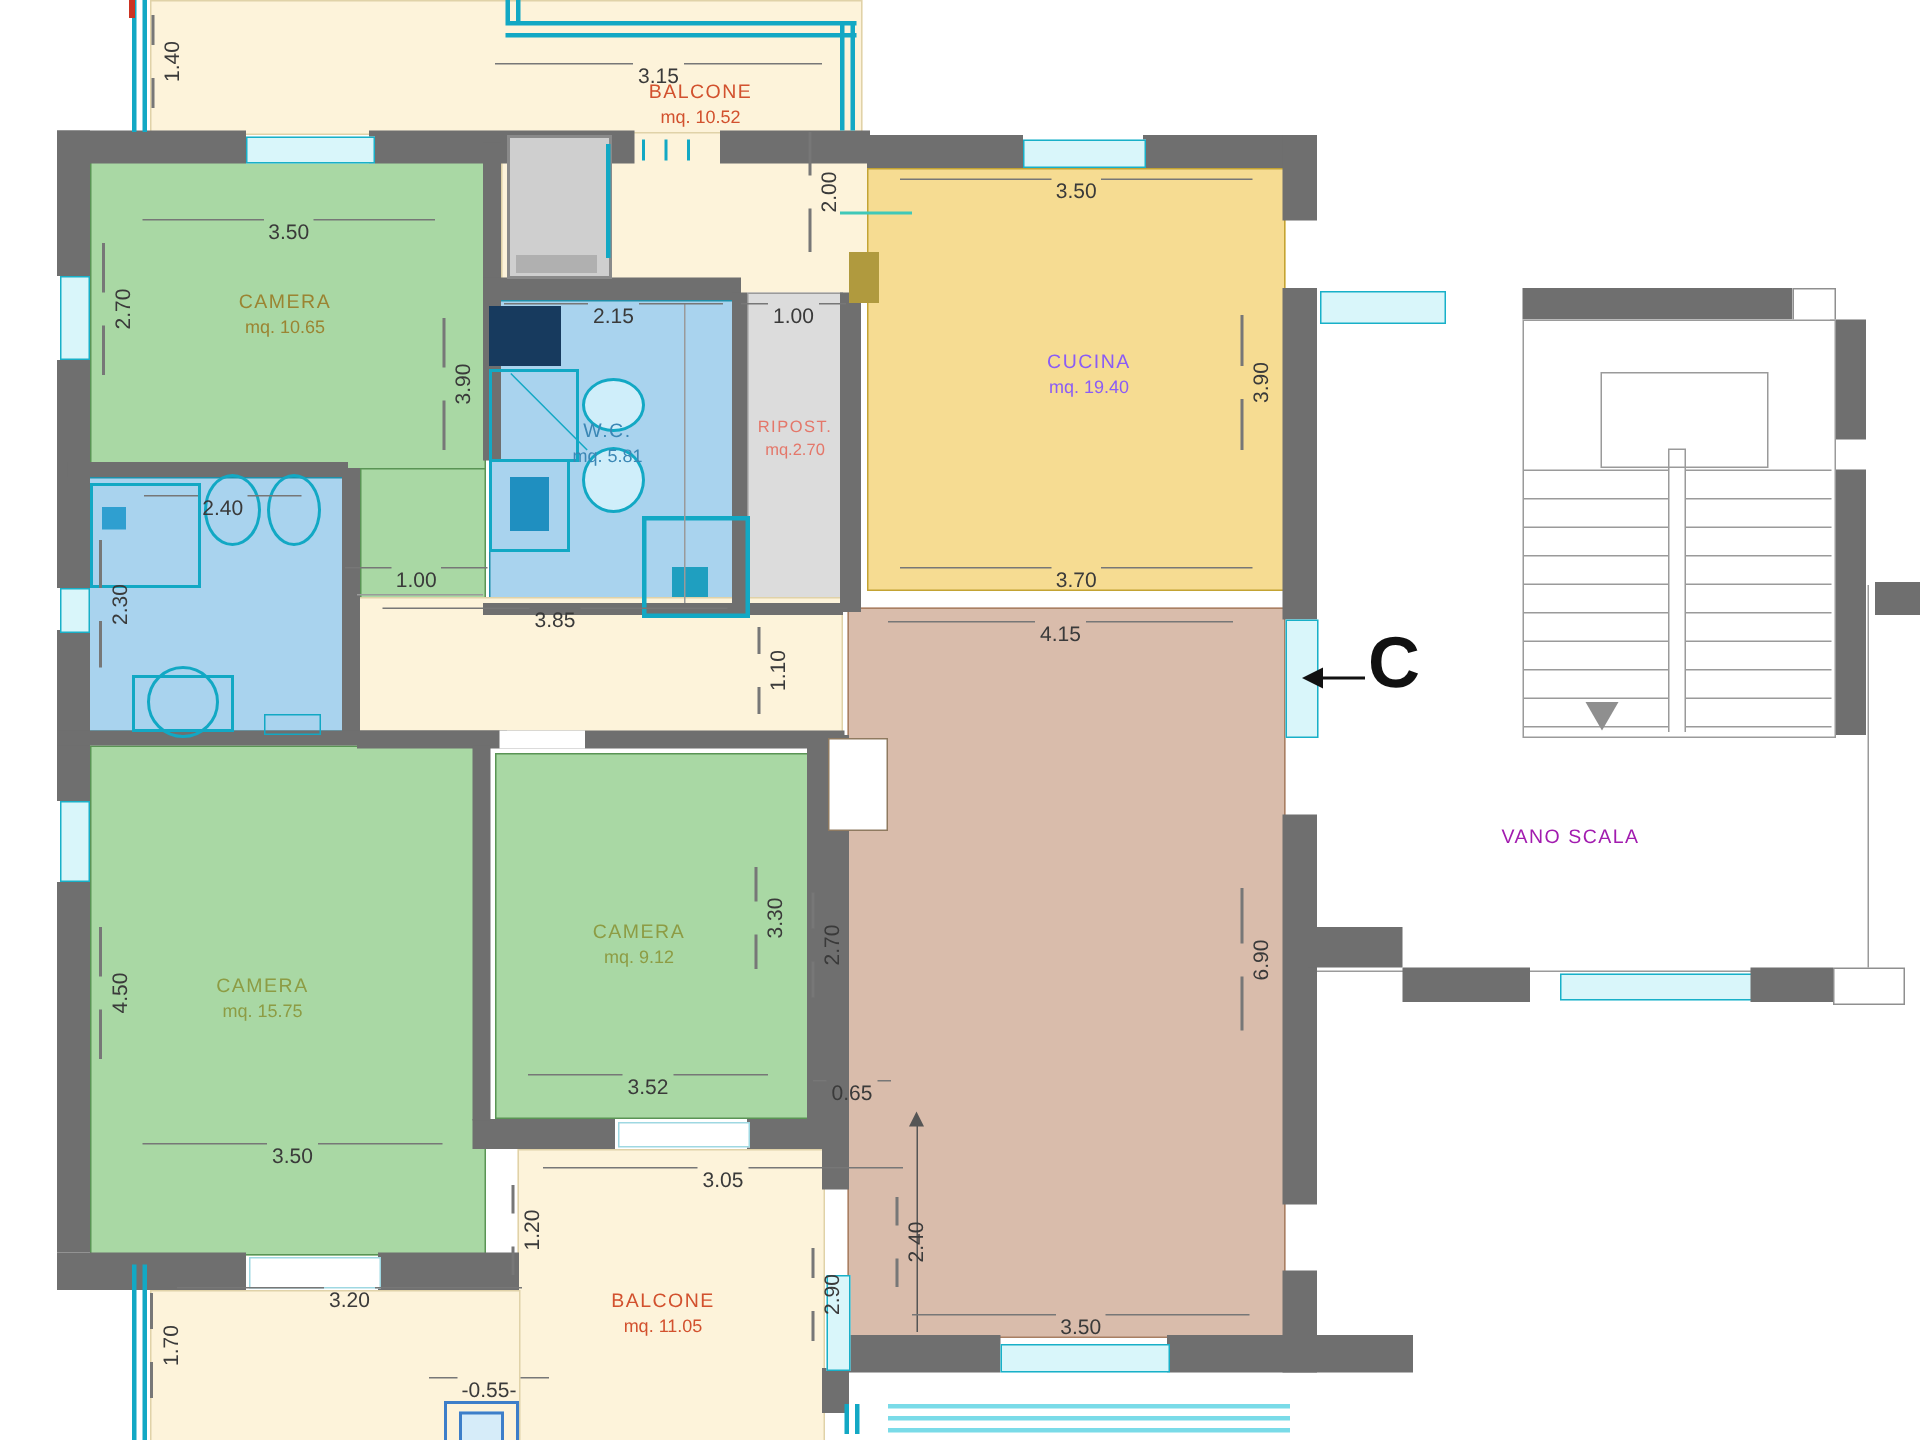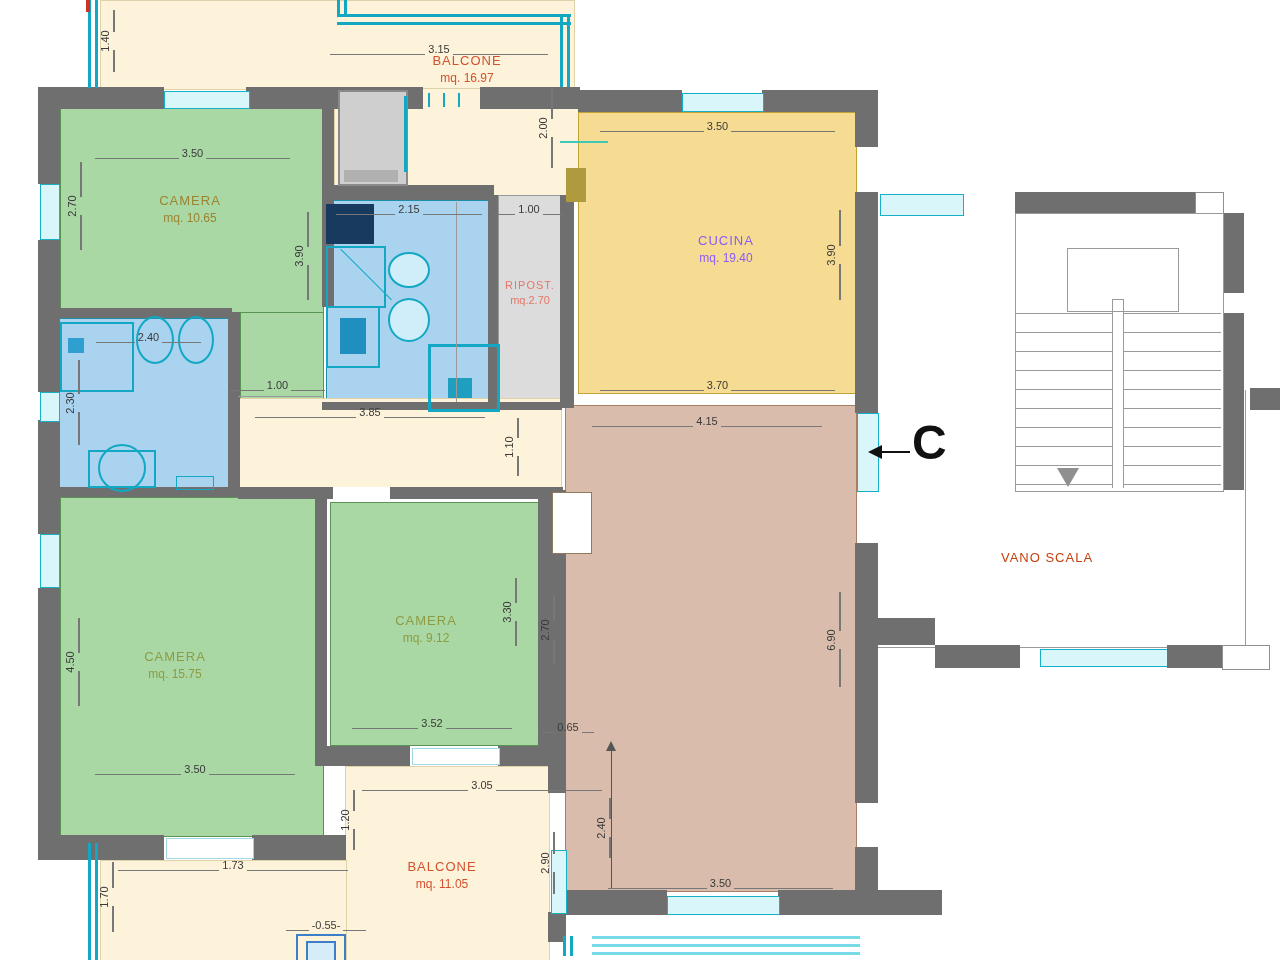--- a/index.html
+++ b/index.html
@@ -16,21 +16,21 @@
   .sline{position:absolute;background:#9a9a9a}
   .win{position:absolute;background:#d9f6fa;border:1px solid #18b0c8}
   .winl{position:absolute;background:#ffffff;border:1px solid #9fd8e2}
   .rail{position:absolute;background:#12a8c4}
   .whitebox{position:absolute;background:#fff;border:1px solid #8f8f8f}
   .fix{position:absolute;border:2px solid #12a8c4}
   .ell{border-radius:50%}
   .rlabel{position:absolute;display:flex;flex-direction:column;align-items:center;
           font-weight:normal;font-size:13px;letter-spacing:1px;line-height:1.4;white-space:nowrap}
   .rlabel .area{font-size:12px;letter-spacing:0}
-  .dim{position:absolute;display:flex;align-items:flex-end;font-size:11px;color:#3a3a3a;white-space:nowrap}
+  .dim{position:absolute;display:flex;align-items:flex-start;font-size:14px;color:#3a3a3a;white-space:nowrap}
   .dim::before,.dim::after{content:"";flex:1;height:1px;background:#777;min-width:2px}
   .dim span{padding:0 3px}
   .dim.v{flex-direction:column;justify-content:center}
   .dim.v::before,.dim.v::after{width:1px;height:auto;flex:1;min-height:2px}
   .dim.v span{transform:rotate(-90deg);padding:3px 0}
   .st{position:absolute;height:1px;background:#9a9a9a}
   .bigC{position:absolute;font-size:48px;font-weight:bold;color:#111}
   .tri{position:absolute;width:0;height:0}
 </style>
 </head>
@@ -195,45 +195,49 @@
   <div class="tri" style="left:868px;top:445px;border-top:7px solid transparent;border-bottom:7px solid transparent;border-right:14px solid #111"></div>
   <div class="bigC" style="left:912px;top:415px"><span>C</span></div>
 
   <div class="sline" style="left:611px;top:750px;width:1px;height:138px;background:#555"></div>
   <div class="tri" style="left:606px;top:741px;border-left:5px solid transparent;border-right:5px solid transparent;border-bottom:10px solid #555"></div>
 
   <div class="rlabel" style="left:110px;top:192px;width:160px;color:#9b8432">
     <span>CAMERA</span>
     <span class="area">mq. 10.65</span>
   </div>
+  <div class="rlabel" style="left:330px;top:278px;width:150px;color:#3b87b5">
+    <span>W.C.</span>
+    <span class="area">mq. 5.81</span>
+  </div>
   <div class="rlabel" style="left:470px;top:278px;width:120px;color:#e4776a;font-size:11px">
     <span>RIPOST.</span>
     <span class="area" style="font-size:11px">mq.2.70</span>
   </div>
   <div class="rlabel" style="left:646px;top:232px;width:160px;color:#8b5cf6">
     <span>CUCINA</span>
     <span class="area">mq. 19.40</span>
   </div>
   <div class="rlabel" style="left:95px;top:648px;width:160px;color:#8d9c44">
     <span>CAMERA</span>
     <span class="area">mq. 15.75</span>
   </div>
   <div class="rlabel" style="left:346px;top:612px;width:160px;color:#8d9c44">
     <span>CAMERA</span>
     <span class="area">mq. 9.12</span>
   </div>
   <div class="rlabel" style="left:387px;top:52px;width:160px;color:#d2512e">
     <span>BALCONE</span>
-    <span class="area">mq. 16.97</span>
+    <span class="area">mq. 10.52</span>
   </div>
   <div class="rlabel" style="left:362px;top:858px;width:160px;color:#d2512e">
     <span>BALCONE</span>
     <span class="area">mq. 11.05</span>
   </div>
-  <div class="rlabel" style="left:967px;top:549px;width:160px;color:#c2410c;font-size:13px">
+  <div class="rlabel" style="left:967px;top:549px;width:160px;color:#a21caf;font-size:13px">
     <span>VANO SCALA</span>
   </div>
 
   <div class="dim v" style="left:101px;top:10px;width:14px;height:62px">
       <span>1.40</span>
     </div>
   <div class="dim" style="left:330px;top:42px;width:218px;height:13px">
       <span>3.15</span>
     </div>
   <div class="dim v" style="left:539px;top:88px;width:14px;height:80px">
@@ -296,21 +300,21 @@
   <div class="dim" style="left:542px;top:720px;width:52px;height:13px">
       <span>0.65</span>
     </div>
   <div class="dim v" style="left:66px;top:618px;width:14px;height:88px">
       <span>4.50</span>
     </div>
   <div class="dim" style="left:95px;top:762px;width:200px;height:13px">
       <span>3.50</span>
     </div>
   <div class="dim" style="left:118px;top:858px;width:230px;height:13px">
-      <span>1.73</span>
+      <span>3.20</span>
     </div>
   <div class="dim v" style="left:100px;top:862px;width:14px;height:70px">
       <span>1.70</span>
     </div>
   <div class="dim v" style="left:341px;top:790px;width:14px;height:60px">
       <span>1.20</span>
     </div>
   <div class="dim" style="left:362px;top:778px;width:240px;height:13px">
       <span>3.05</span>
     </div>

